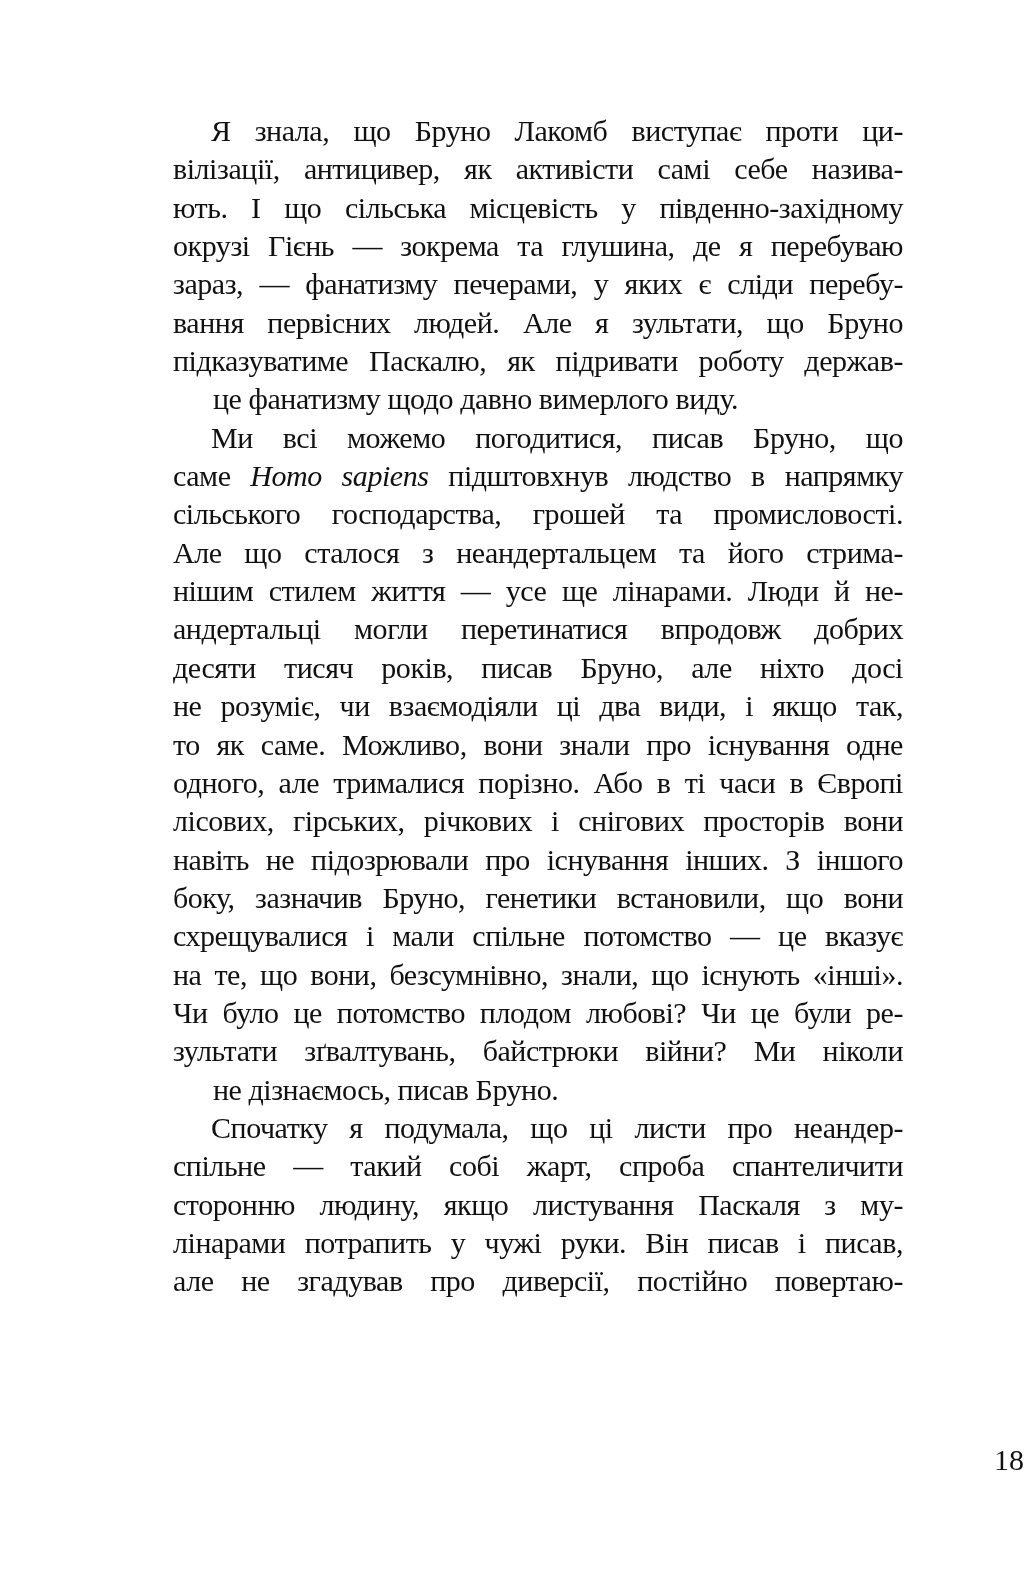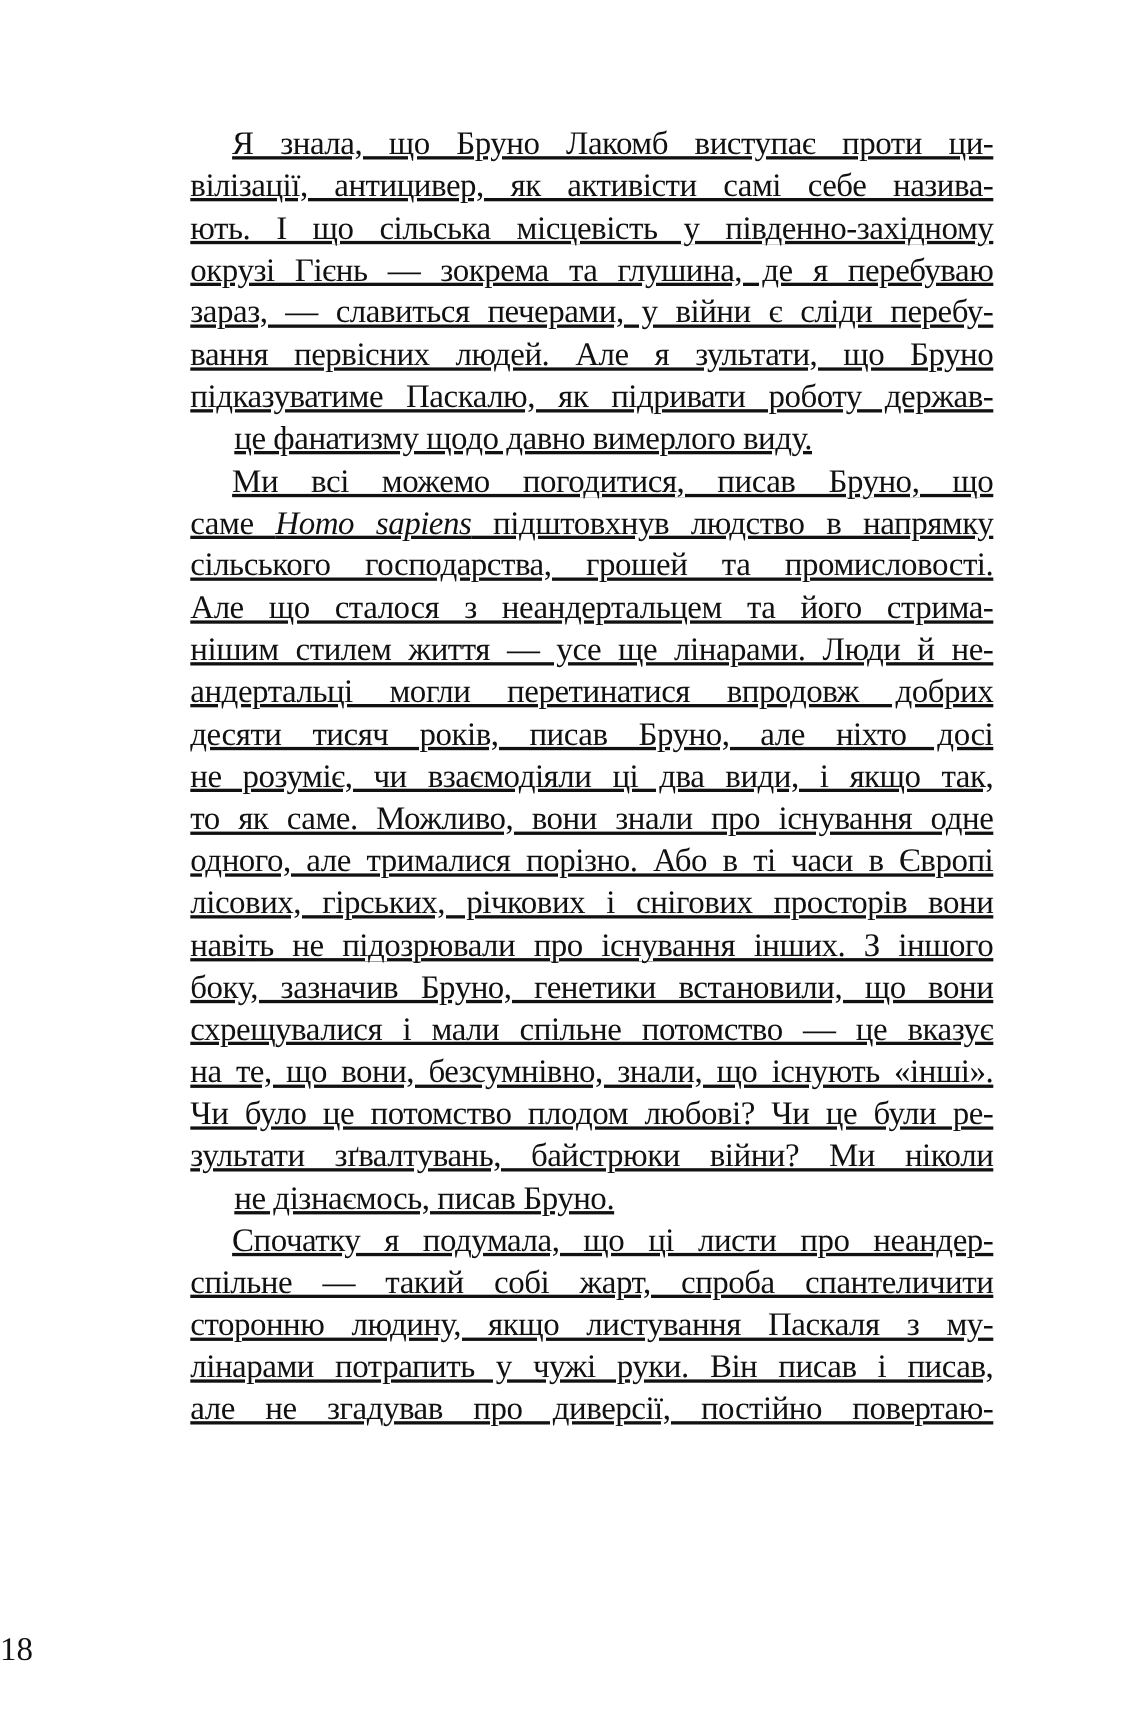--- a/index.html
+++ b/index.html
@@ -17,21 +17,20 @@
   }
   .page {
     position: absolute;
     left: 173px;
     top: 112px;
     width: 730px;
   }
   .para {
     margin: 0;
     padding: 0;
-    text-decoration: underline;
   }
   .line {
     display: block;
     height: 38.35px;
     line-height: 38.35px;
     font-size: 30px;
     white-space: nowrap;
     text-align: justify;
     text-align-last: justify;
     letter-spacing: -0.45px;
@@ -45,38 +44,37 @@
     margin-left: 40px;
   }
   .line em {
     font-style: italic;
   }
   .page-number {
     position: absolute;
     top: 1443px;
     left: 0;
     width: 1024px;
-    text-align: left;
+    text-align: right;
     font-size: 30px;
     line-height: 34px;
     color: #111111;
-    margin-top: 40px;
   }
 </style>
 </head>
 <body>
 
 <div class="page">
 
   <div class="para">
     <span class="line indent">Я знала, що Бруно Лакомб виступає проти ци-</span>
     <span class="line">вілізації, антицивер, як активісти самі себе назива-</span>
     <span class="line">ють. І що сільська місцевість у південно-західному</span>
     <span class="line">окрузі Гієнь — зокрема та глушина, де я перебуваю</span>
-    <span class="line">зараз, — славиться печерами, у війни є сліди перебу-</span>
+    <span class="line">зараз, — фанатизму печерами, у яких є сліди перебу-</span>
     <span class="line">вання первісних людей. Але я зультати, що Бруно</span>
     <span class="line">підказуватиме Паскалю, як підривати роботу держав-</span>
     <span class="line last">це фанатизму щодо давно вимерлого виду.</span>
   </div>
 
   <div class="para">
     <span class="line indent">Ми всі можемо погодитися, писав Бруно, що</span>
     <span class="line"><span>саме </span><em>Homo sapiens</em><span> підштовхнув людство в напрямку</span></span>
     <span class="line">сільського господарства, грошей та промисловості.</span>
     <span class="line">Але що сталося з неандертальцем та його стрима-</span>

